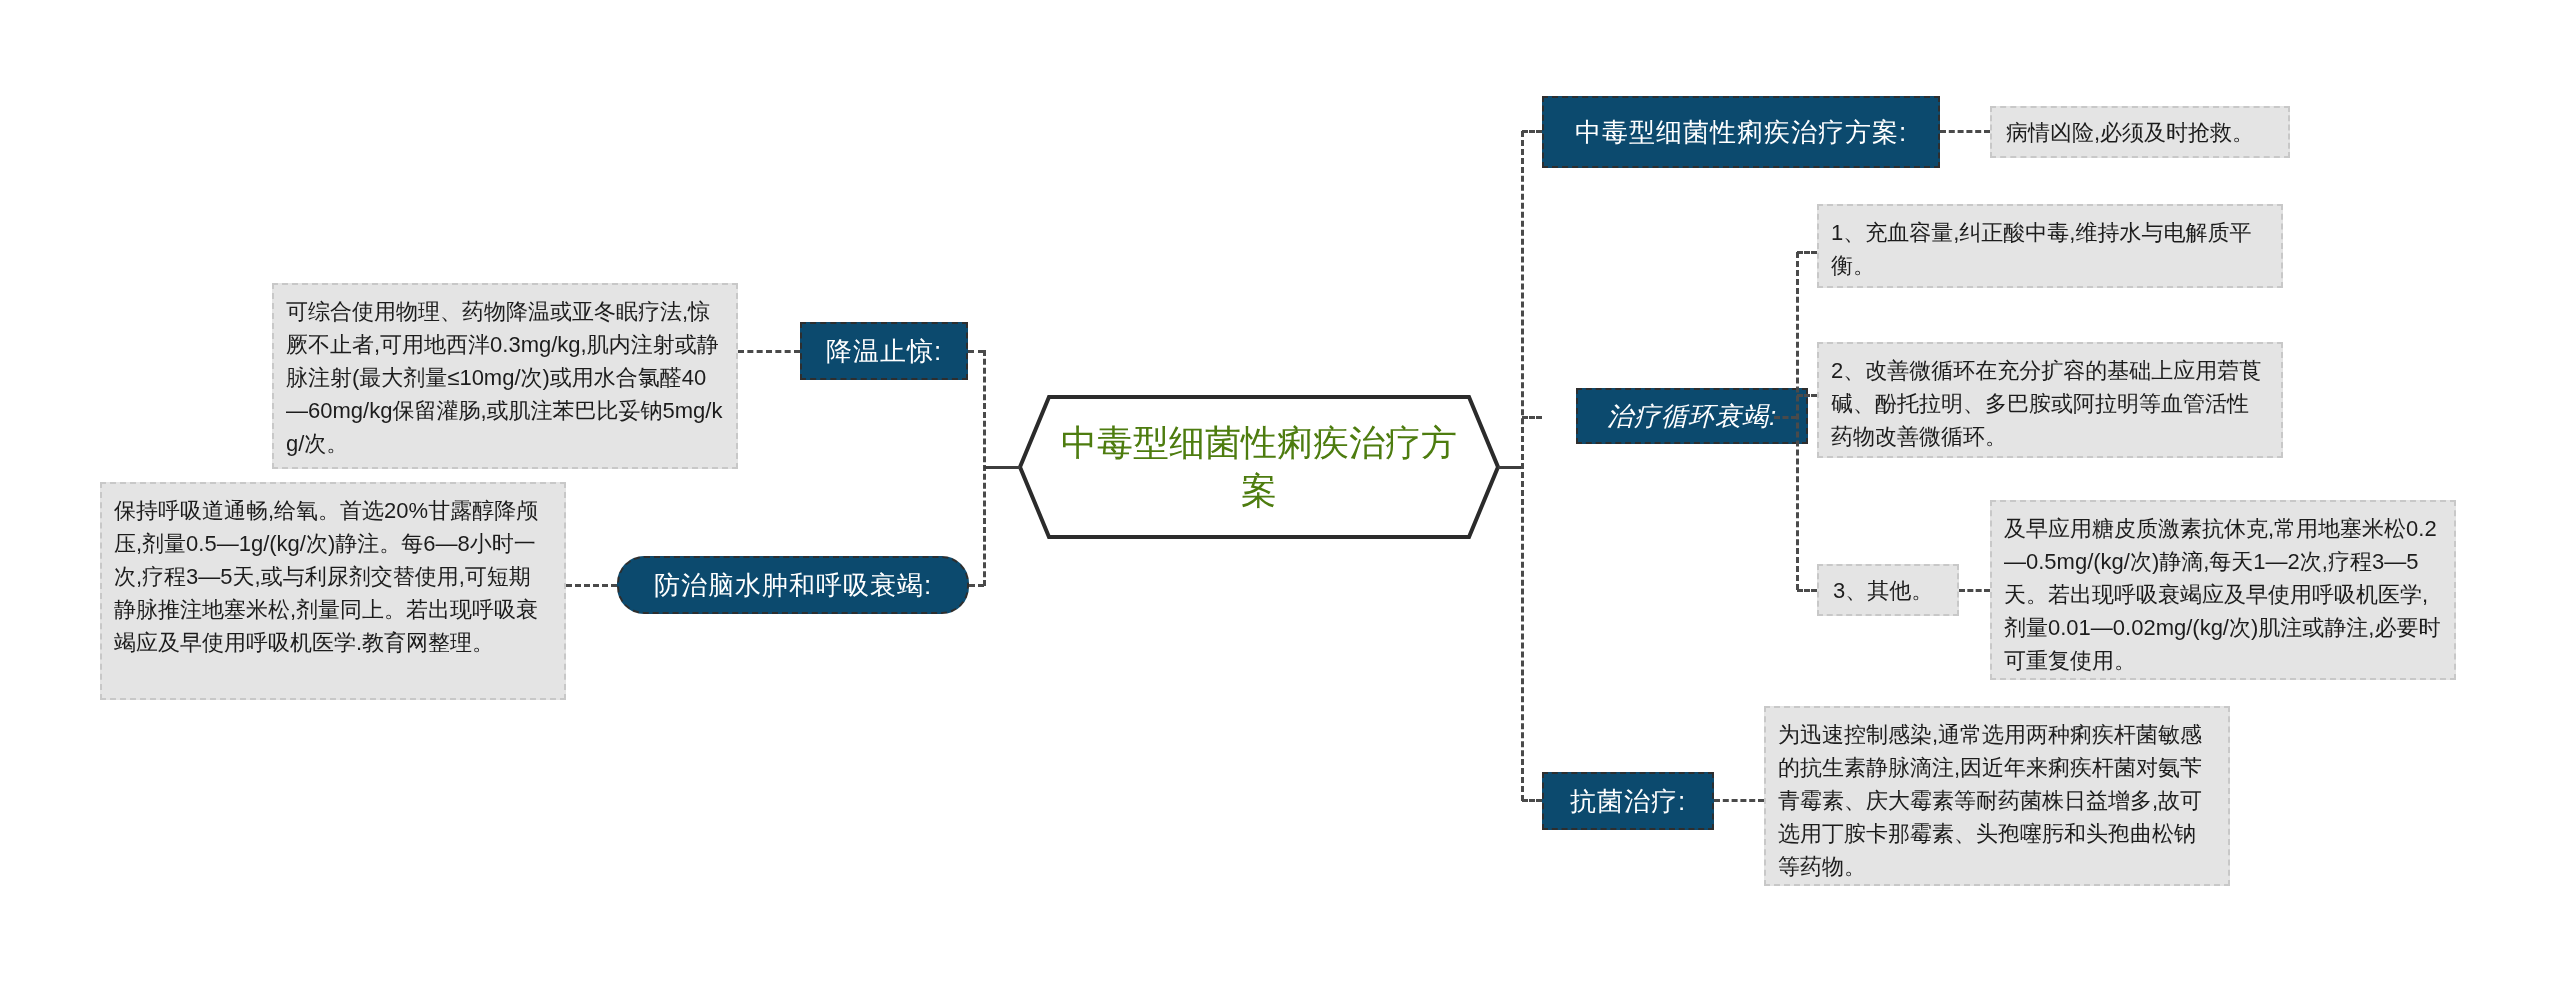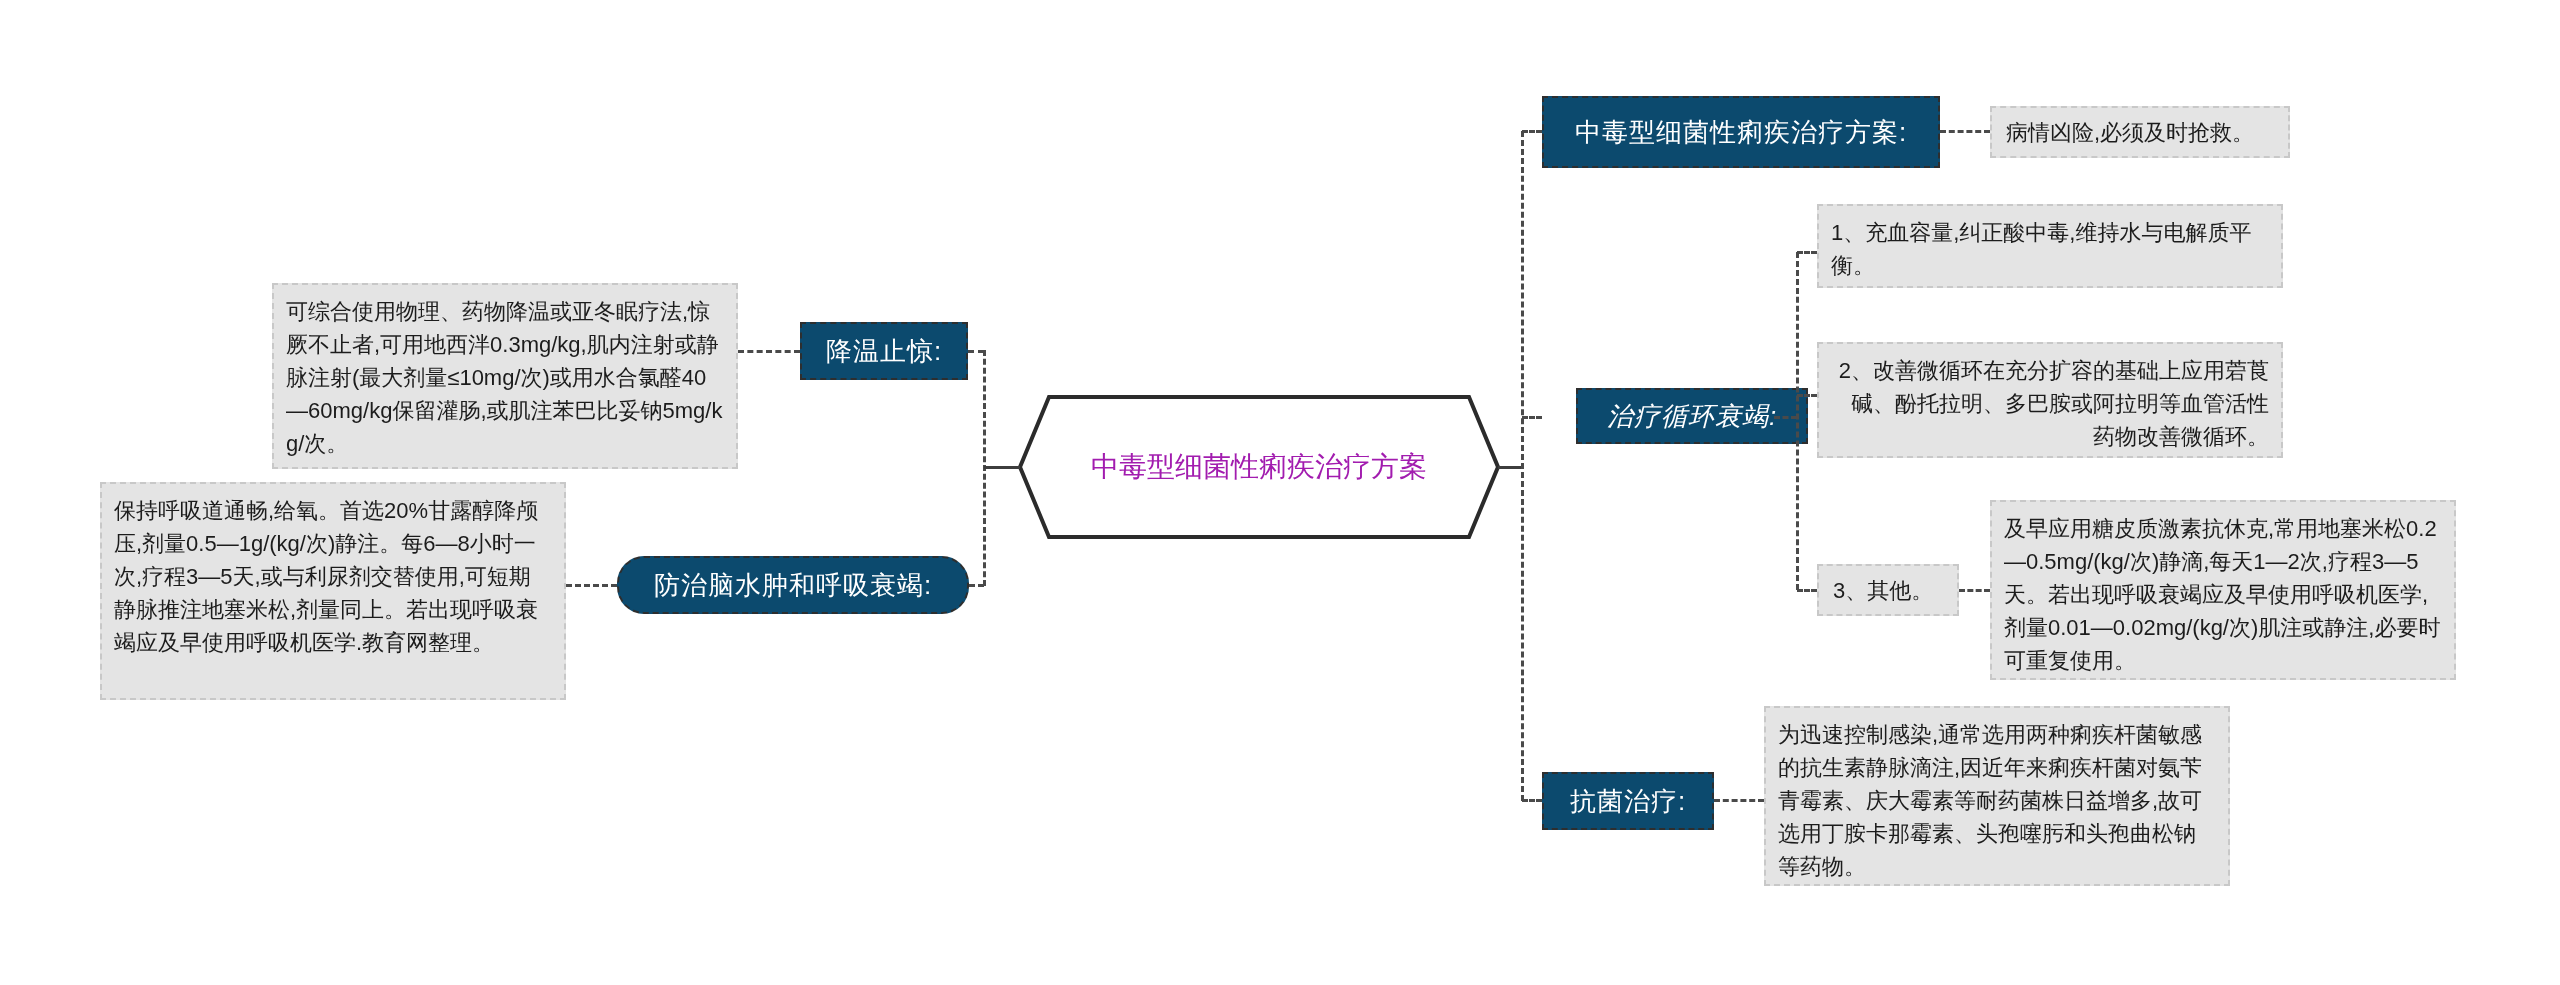--- a/index.html
+++ b/index.html
@@ -24,21 +24,21 @@
   .detail.single{display:flex;align-items:center;white-space:nowrap;padding:14px 14px;}
   
   .hline{position:absolute;border-top:3px dashed #4a4a4a;height:0;}
   .vline{position:absolute;border-left:3px dashed #4a4a4a;width:0;}
   .sline{position:absolute;background:#3d3d3d;height:3px;}
   
   #hexagon-node{position:absolute;left:1018px;top:394px;width:482px;height:146px;}
   #hexagon-node .hex-label{
     position:absolute;left:30px;top:0;width:422px;height:146px;
     display:flex;align-items:center;justify-content:center;text-align:center;
-    font-size:28px;line-height:48px;color:#a21caf;
+    font-size:36px;line-height:48px;color:#4d7c0f;
   }
 </style>
 </head>
 <body>
 
 <div id="canvas">
 
   <div class="detail" style="left:272px;top:268px;width:466px;height:186px;margin-top:15px;">可综合使用物理、药物降温或亚冬眠疗法,惊厥不止者,可用地西泮0.3mg/kg,肌内注射或静脉注射(最大剂量≤10mg/次)或用水合氯醛40—60mg/kg保留灌肠,或肌注苯巴比妥钠5mg/kg/次。</div>
 
   <div class="node" style="left:800px;top:322px;width:168px;height:58px;">降温止惊:</div>
@@ -55,21 +55,21 @@
   </div>
 
   <div class="node" style="left:1542px;top:96px;width:398px;height:72px;">中毒型细菌性痢疾治疗方案:</div>
 
   <div class="detail single" style="left:1990px;top:106px;width:300px;height:52px;">病情凶险,必须及时抢救。</div>
 
   <div class="node" style="left:1576px;top:388px;width:232px;height:56px;font-style:italic;">治疗循环衰竭:</div>
 
   <div class="detail" style="left:1817px;top:204px;width:466px;height:84px;">1、充血容量,纠正酸中毒,维持水与电解质平衡。</div>
 
-  <div class="detail" style="left:1817px;top:342px;width:466px;height:116px;text-align:right;">2、改善微循环在充分扩容的基础上应用菪莨碱、酚托拉明、多巴胺或阿拉明等血管活性药物改善微循环。</div>
+  <div class="detail" style="left:1817px;top:342px;width:466px;height:116px;">2、改善微循环在充分扩容的基础上应用菪莨碱、酚托拉明、多巴胺或阿拉明等血管活性药物改善微循环。</div>
 
   <div class="detail single" style="left:1817px;top:564px;width:142px;height:52px;">3、其他。</div>
 
   <div class="detail" style="left:1990px;top:500px;width:466px;height:180px;">及早应用糖皮质激素抗休克,常用地塞米松0.2—0.5mg/(kg/次)静滴,每天1—2次,疗程3—5天。若出现呼吸衰竭应及早使用呼吸机医学,剂量0.01—0.02mg/(kg/次)肌注或静注,必要时可重复使用。</div>
 
   <div class="node" style="left:1542px;top:772px;width:172px;height:58px;">抗菌治疗:</div>
 
   <div class="detail" style="left:1764px;top:706px;width:466px;height:180px;">为迅速控制感染,通常选用两种痢疾杆菌敏感的抗生素静脉滴注,因近年来痢疾杆菌对氨苄青霉素、庆大霉素等耐药菌株日益增多,故可选用丁胺卡那霉素、头孢噻肟和头孢曲松钠等药物。</div>
 
   <div class="hline" style="left:738px;top:350px;width:62px;"></div>

